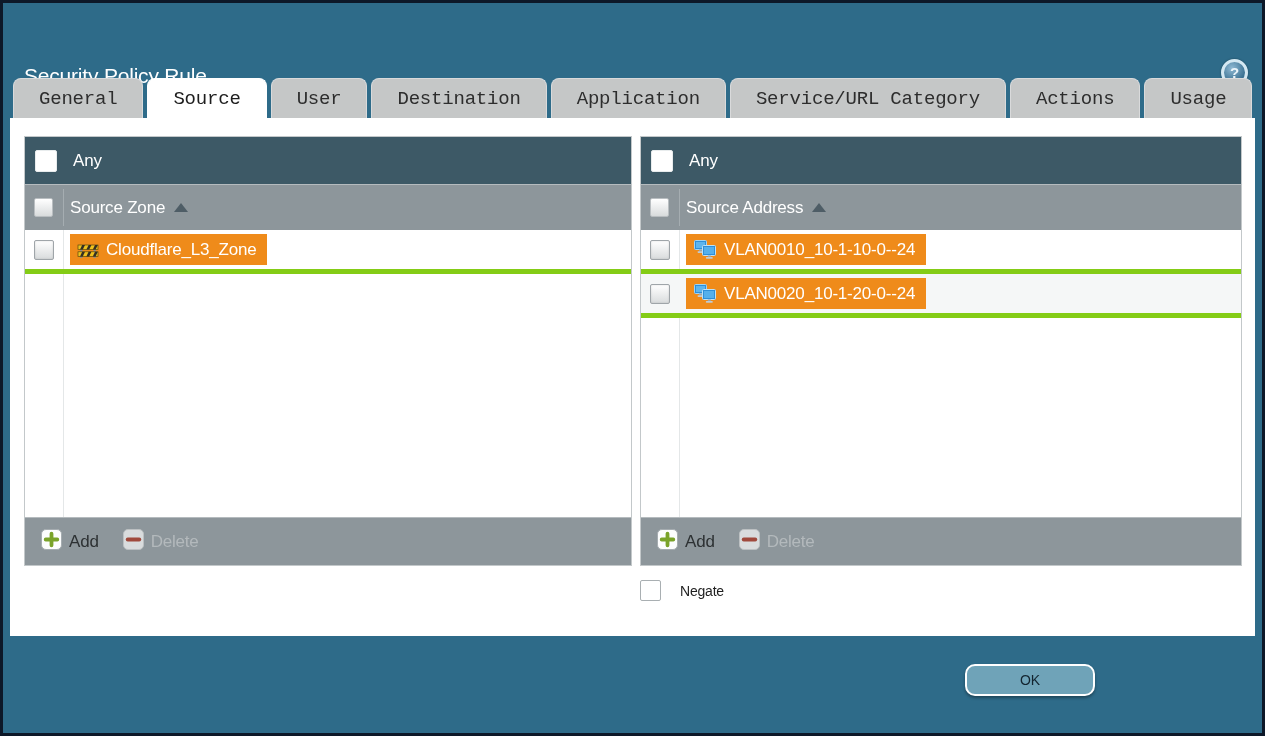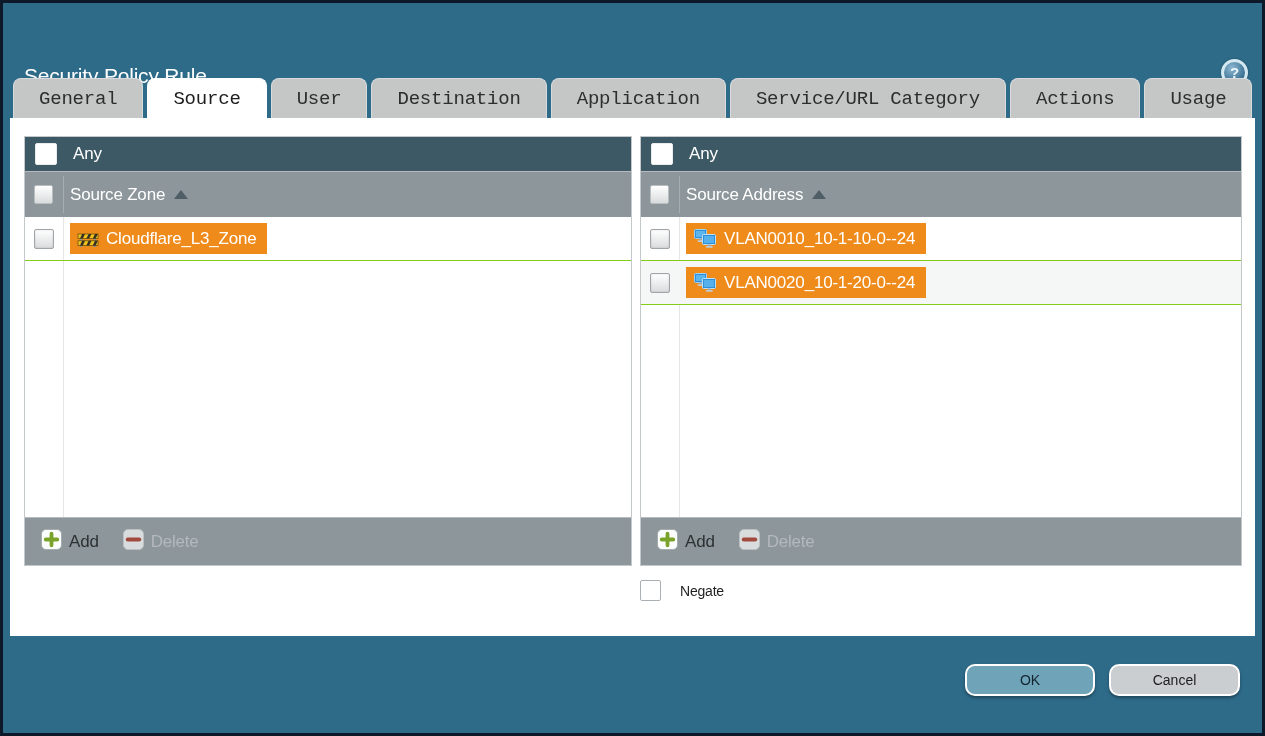--- a/index.html
+++ b/index.html
@@ -50,21 +50,21 @@
 
   .panel {
     position:absolute; top:18px; height:430px;
     border:1px solid #c3c8ca; background:#fff;
     display:flex; flex-direction:column;
   }
   .panel-left  { left:14px;  width:608px; }
   .panel-right { left:630px; width:602px; }
 
   .any-header {
-    height:34px; background:#3d5966; display:flex; align-items:center;
+    height:47px; background:#3d5966; display:flex; align-items:center;
     padding-left:10px; flex:0 0 auto;
   }
   .any-cb {
     width:22px; height:22px; background:#ffffff; border-radius:2px;
     border:1px solid #e8eced; cursor:pointer;
   }
   .any-label { color:#ffffff; font-size:17px; margin-left:16px; }
 
   .col-header {
     height:46px; background:#8d969b; border-top:1px solid #b5bbbe;
@@ -82,21 +82,21 @@
     width:0; height:0; margin-left:9px;
     border-left:7px solid transparent; border-right:7px solid transparent;
     border-bottom:9px solid #4e5d66;
   }
 
   .panel-body { flex:1 1 auto; position:relative; background:#ffffff; overflow:hidden; }
   .body-vline { position:absolute; left:38px; top:0; bottom:0; width:1px; background:#e4e7e8; }
 
   .row {
     height:44px; display:flex; align-items:center; padding-left:9px;
-    border-bottom:1px solid #84cc16; position:relative;
+    border-bottom:5px solid #84cc16; position:relative;
   }
   .row:nth-child(even of .row) { background:#f5f7f7; }
   .row-cb {
     width:20px; height:20px; border-radius:2px; flex:0 0 auto;
     background:linear-gradient(#ffffff,#d9dcdd); border:1px solid #9fa5a9;
     box-shadow:inset 0 0 2px rgba(0,0,0,.15); cursor:pointer;
   }
   .tag {
     margin-left:16px; height:31px; display:inline-flex; align-items:center;
     background:#ef8b1a; padding:0 11px 0 7px; cursor:pointer;
@@ -290,16 +290,15 @@
 
     <div class="negate-row">
       <span class="negate-cb"></span>
       <span class="negate-label">Negate</span>
     </div>
 
   </div>
 
   <div class="dialog-footer">
     <button class="btn btn-ok">OK</button>
-    <button class="btn btn-cancel">Cancel</button>
   </div>
 
 </div>
 
 </body></html>

